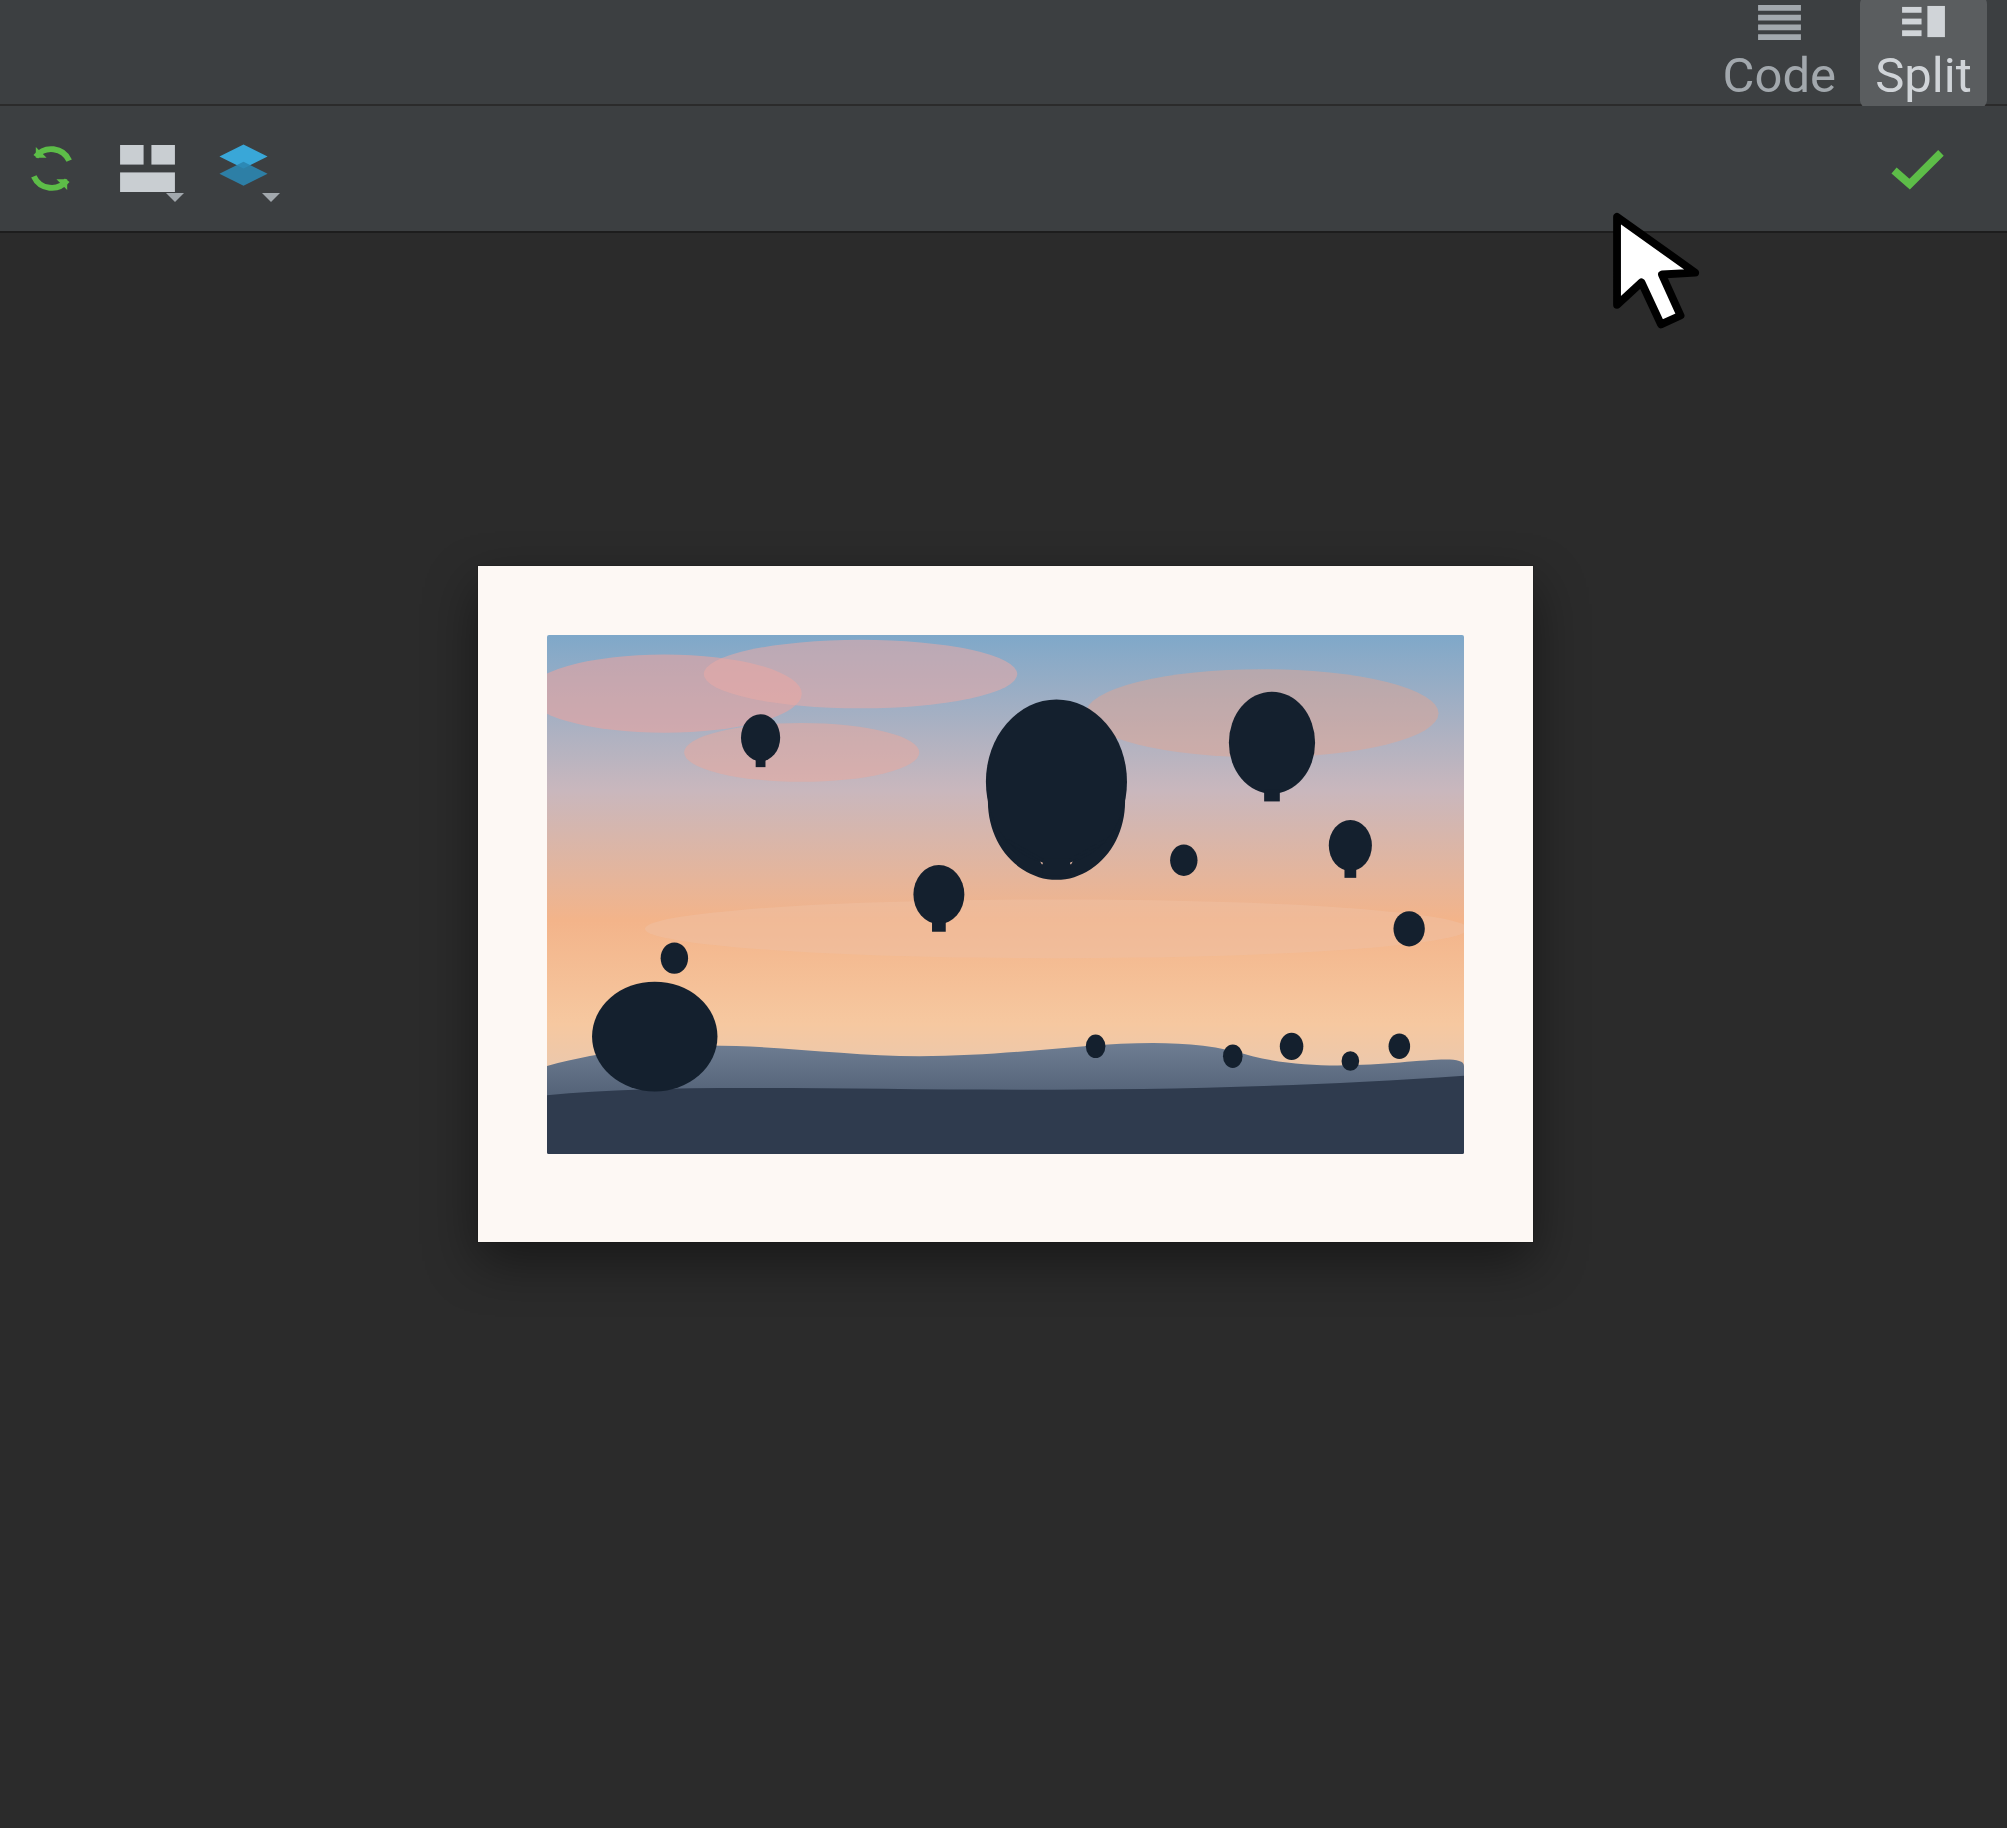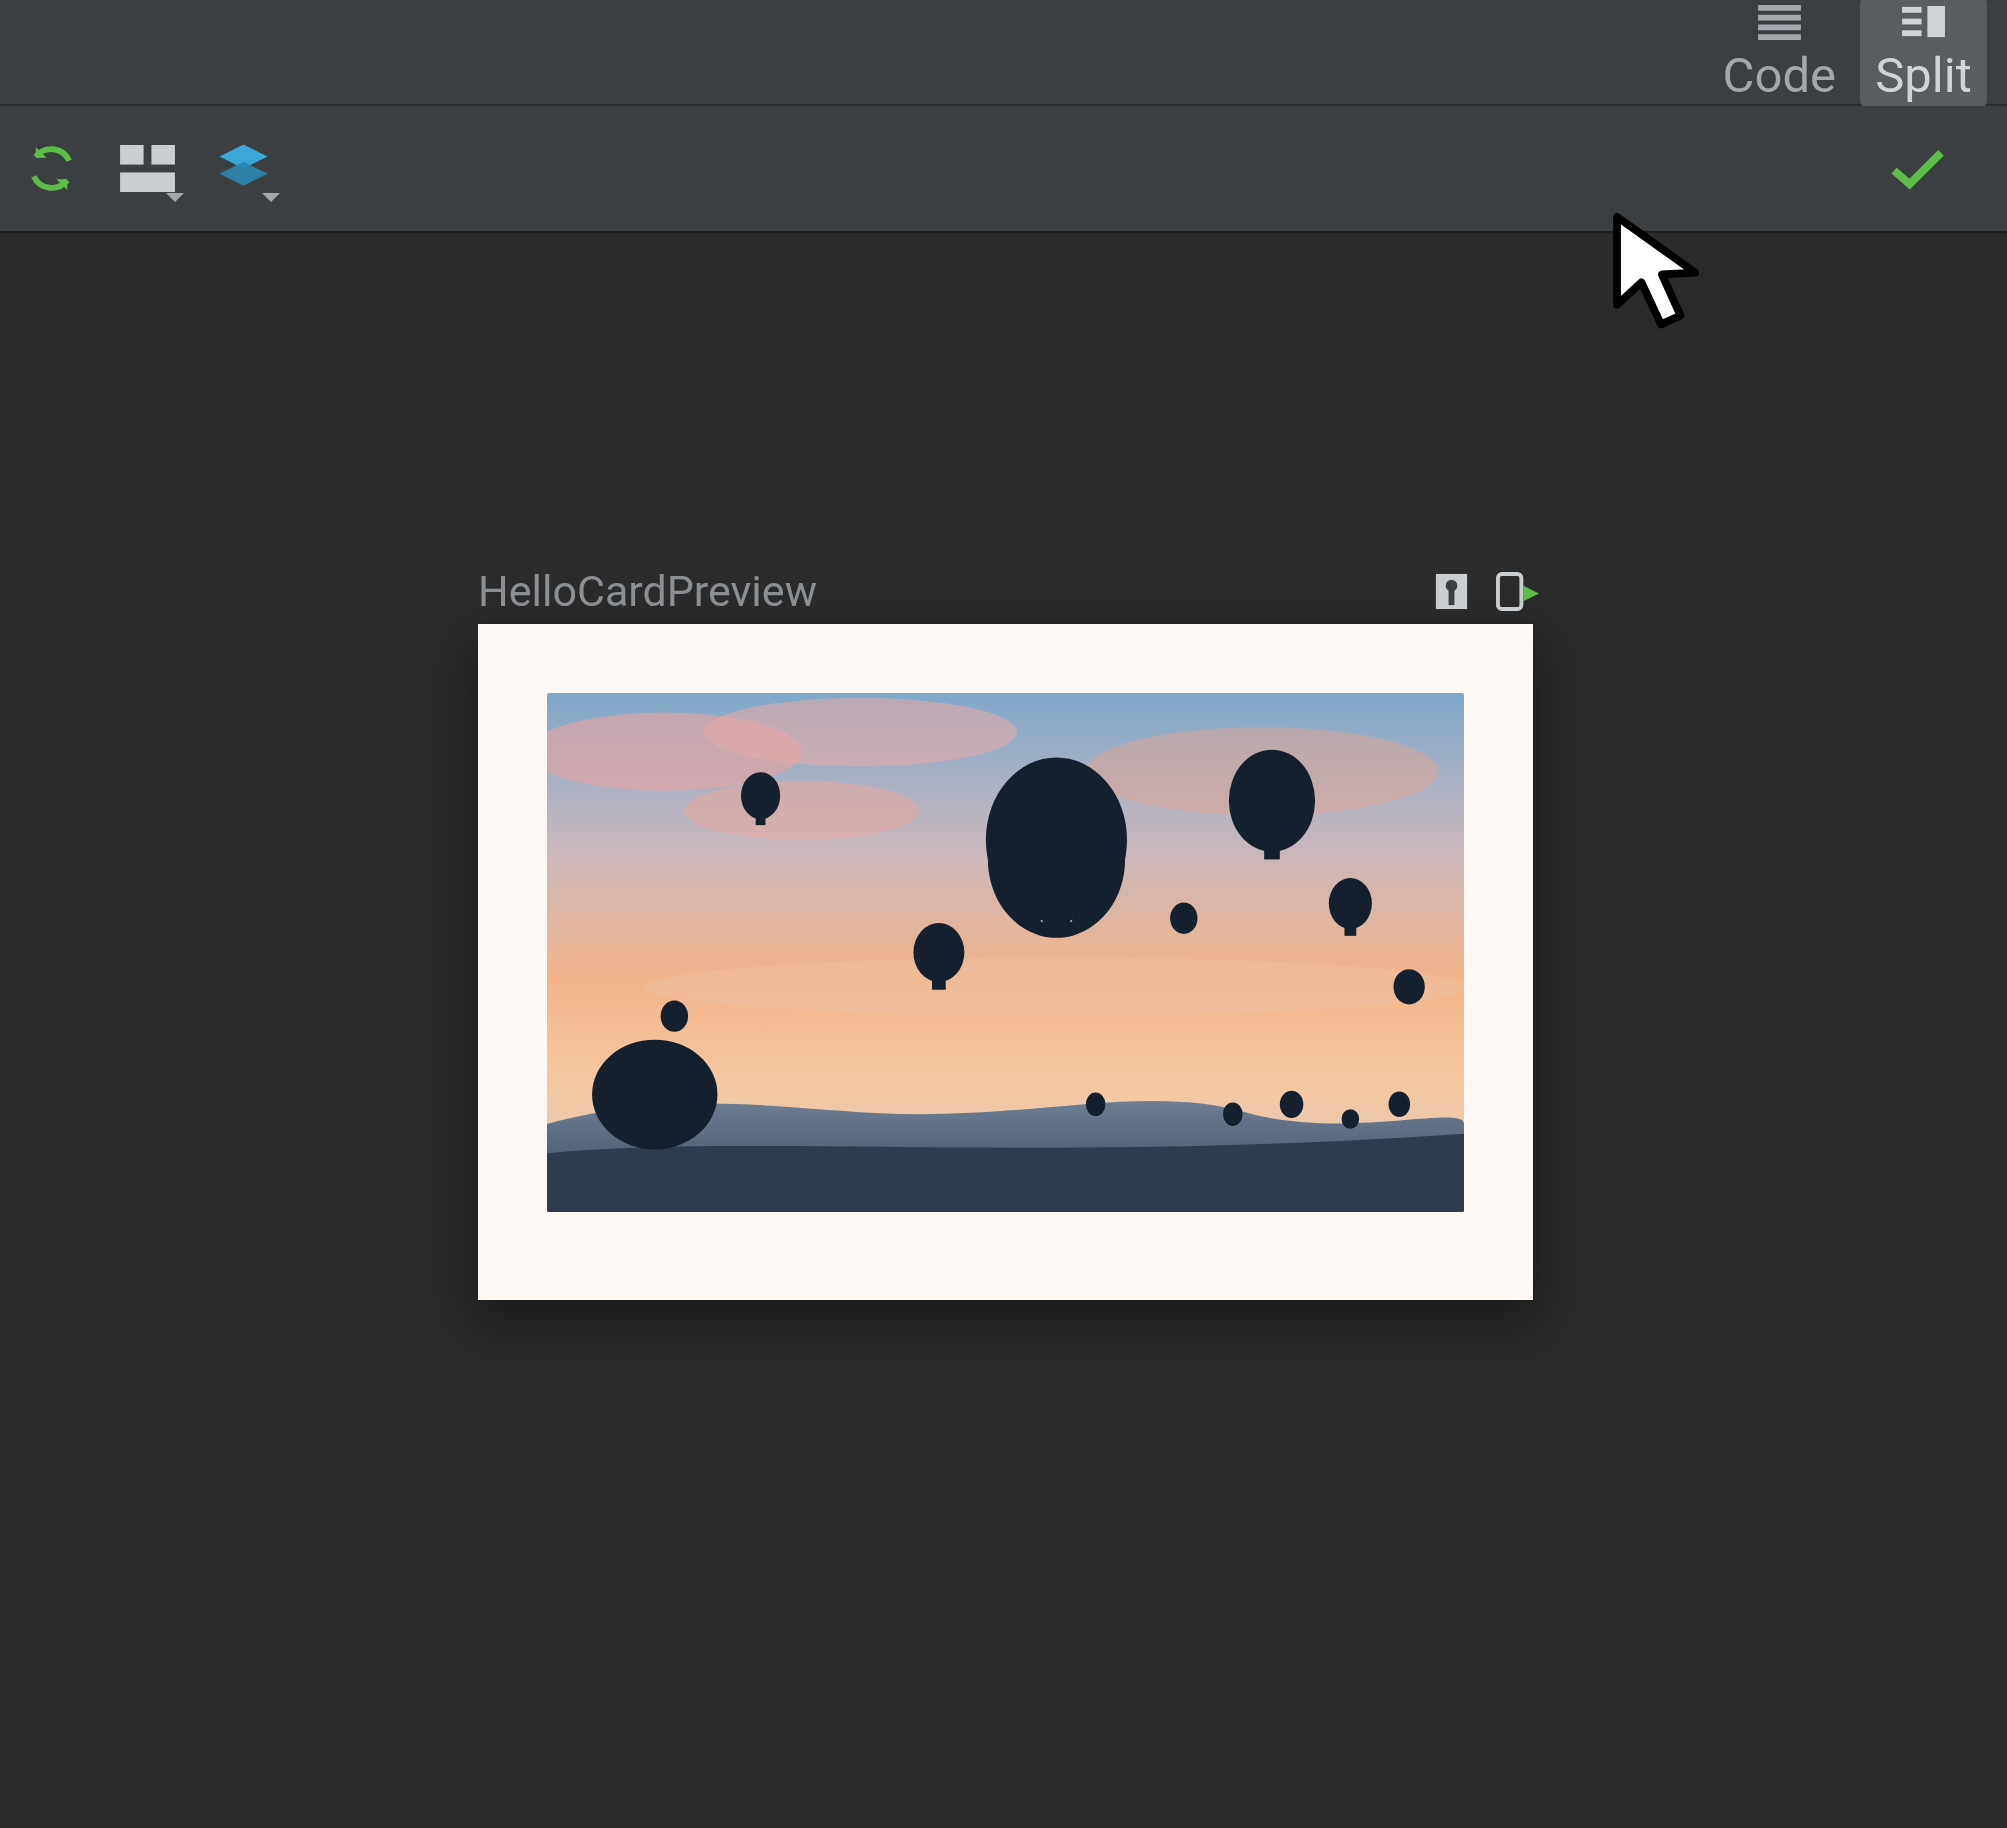--- a/index.html
+++ b/index.html
@@ -203,38 +203,20 @@
     <svg width="108" height="127" viewBox="0 0 110 130">
       <polygon points="10,5 10,95 35,72 55,115 75,106 56,64 90,62" fill="#ffffff" stroke="#000000" stroke-width="8" stroke-linejoin="round"></polygon>
     </svg>
   </div>
 </div>
 
 <div class="canvas">
 
   <div class="preview-block">
 
-    <div class="preview-header">
-      <span class="preview-title">HelloCardPreview</span>
-      <div class="preview-actions">
-        <span class="preview-action-icon">
-          <svg width="39" height="39" viewBox="0 0 40 40">
-            <rect x="4" y="2" width="32" height="36" fill="#c9ced2"></rect>
-            <circle cx="20" cy="14" r="6" fill="#3c3f41"></circle>
-            <rect x="17" y="18" width="6" height="16" fill="#3c3f41"></rect>
-          </svg>
-        </span>
-        <span class="preview-action-icon">
-          <svg width="45" height="39" viewBox="0 0 46 40">
-            <rect x="4" y="2" width="24" height="36" rx="4" fill="none" stroke="#c9ced2" stroke-width="4"></rect>
-            <polygon points="30,14 46,22 30,30" fill="#5dbd48"></polygon>
-          </svg>
-        </span>
-      </div>
-    </div>
 
     <div class="card">
       <div class="card-image" aria-label="hot air balloons at sunset">
 
         <svg class="scene-svg" viewBox="0 0 936 530" preserveAspectRatio="xMidYMid slice">
           <defs>
             <linearGradient id="sky" x1="0" y1="0" x2="0" y2="1">
               <stop offset="0%" stop-color="#7fa8c9"></stop>
               <stop offset="30%" stop-color="#c9b7bd"></stop>
               <stop offset="55%" stop-color="#f3b48a"></stop>

